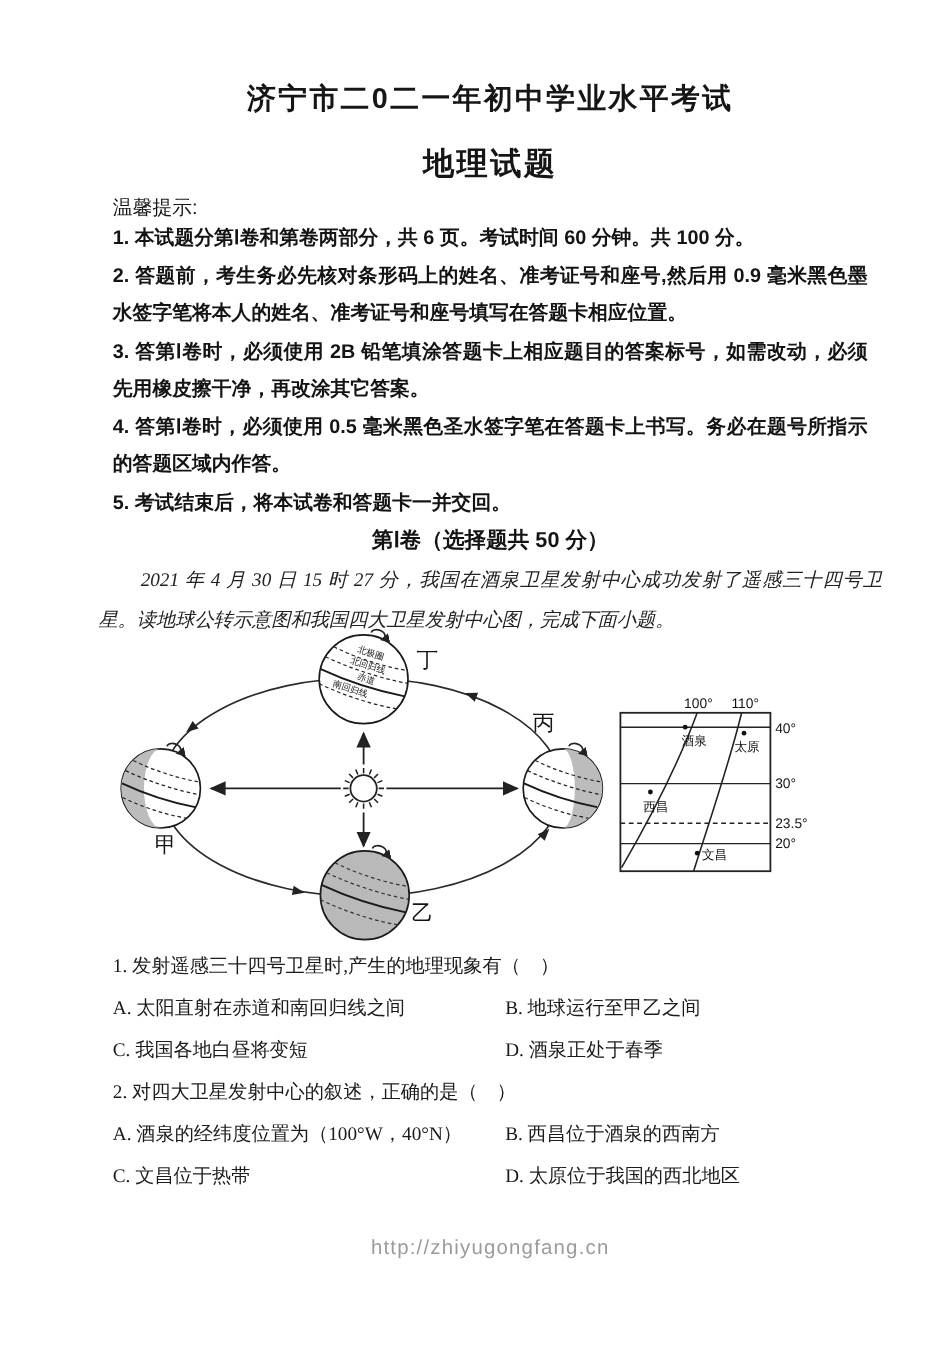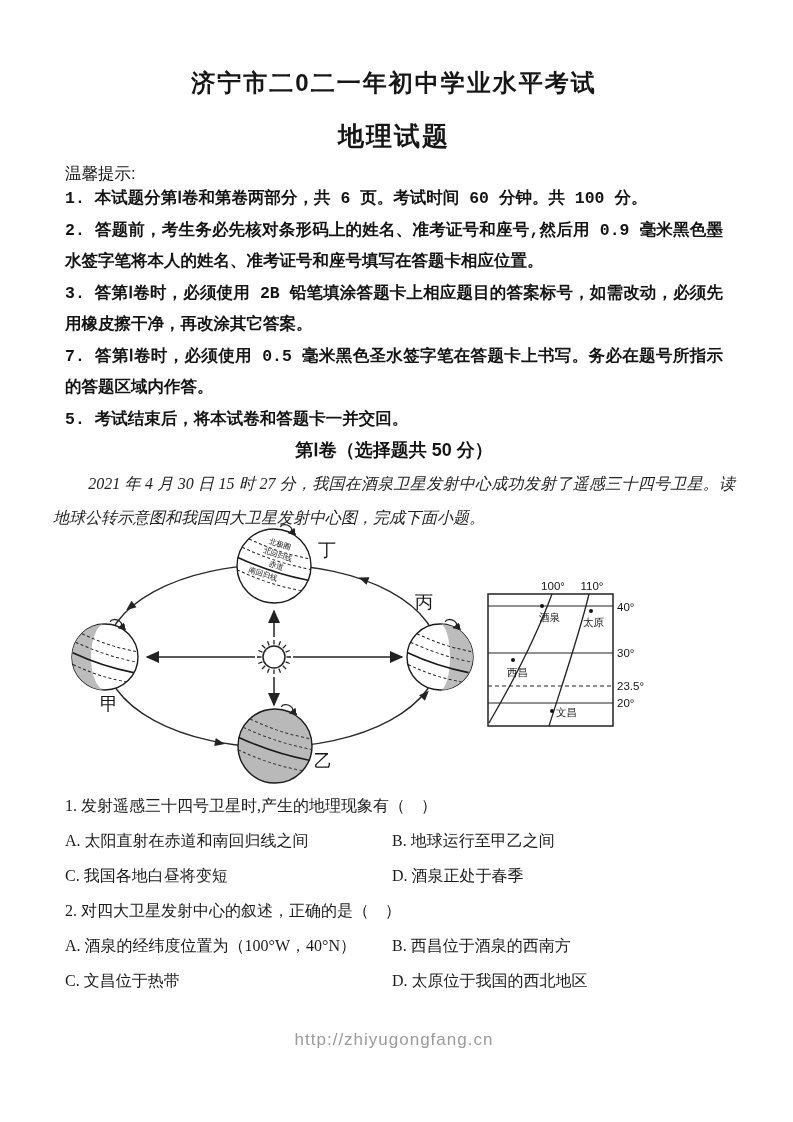--- a/index.html
+++ b/index.html
@@ -1,21 +1,21 @@
 <!DOCTYPE html>
 <html><head>
 <meta charset="utf-8">
 <style>
   html,body { margin:0; padding:0; background:#ffffff; }
   .page {
     position:relative;
     width:793px; height:1122px;
     margin:0 auto;
     box-sizing:border-box;
-    padding:70px 70px 0 65px;
+    padding:70px 70px 0 94px;
     background:#fff;
     color:#111;
     font-family:"Liberation Serif", serif;
     overflow:hidden;
   }
   .title {
     margin:0; text-align:center;
     font-family:"Liberation Sans", sans-serif;
     font-size:24px; line-height:25px; font-weight:700; color:#161616;
     letter-spacing:2px;
@@ -26,21 +26,21 @@
     font-size:26px; line-height:25px; font-weight:700; color:#161616;
     letter-spacing:2px;
   }
   .notice-heading {
     margin:14px 0 0;
     font-family:"Liberation Sans", sans-serif;
     font-size:16.5px; line-height:20px; font-weight:400; color:#141414;
   }
   .tip {
     margin:0; text-align:justify;
-    font-family:Liberation Mono, monospace;
+    font-family:Liberation Sans, sans-serif;
     font-size:16.5px; line-height:31.5px; font-weight:700; color:#141414;
   }
   .volume-heading {
     margin:2px 0 4px; text-align:center;
     font-family:"Liberation Sans", sans-serif;
     font-size:18px; line-height:26px; font-weight:700; color:#141414;
   }
   .section-heading {
     margin:4px 0 0;
     font-family:"Liberation Sans", sans-serif;
@@ -73,21 +73,21 @@
 
 <div class="page">
 
   <h1 class="title">济宁市二0二一年初中学业水平考试</h1>
   <h2 class="subtitle">地理试题</h2>
 
   <p class="notice-heading">温馨提示:</p>
   <p class="tip">1. 本试题分第Ⅰ卷和第卷两部分，共 6 页。考试时间 60 分钟。共 100 分。</p>
   <p class="tip">2. 答题前，考生务必先核对条形码上的姓名、准考证号和座号,然后用 0.9 毫米黑色墨水签字笔将本人的姓名、准考证号和座号填写在答题卡相应位置。</p>
   <p class="tip">3. 答第Ⅰ卷时，必须使用 2B 铅笔填涂答题卡上相应题目的答案标号，如需改动，必须先用橡皮擦干净，再改涂其它答案。</p>
-  <p class="tip">7. 答第Ⅰ卷时，必须使用 0.5 毫米黑色圣水签字笔在答题卡上书写。务必在题号所指示的答题区域内作答。</p>
+  <p class="tip">4. 答第Ⅰ卷时，必须使用 0.5 毫米黑色圣水签字笔在答题卡上书写。务必在题号所指示的答题区域内作答。</p>
   <p class="tip">5. 考试结束后，将本试卷和答题卡一并交回。</p>
 
   <p class="volume-heading">第Ⅰ卷（选择题共 50 分）</p>
   <p class="intro">2021 年 4 月 30 日 15 时 27 分，我国在酒泉卫星发射中心成功发射了遥感三十四号卫星。读地球公转示意图和我国四大卫星发射中心图，完成下面小题。</p>
 
   <svg class="figure-svg" width="680" height="268" viewBox="0 0 680 268" xmlns="http://www.w3.org/2000/svg">
     <defs>
       <marker id="ah" markerWidth="11" markerHeight="9" refX="8" refY="4" orient="auto">
         <path d="M0,0 L9,4 L0,8 Z" fill="#222"></path>
       </marker>

